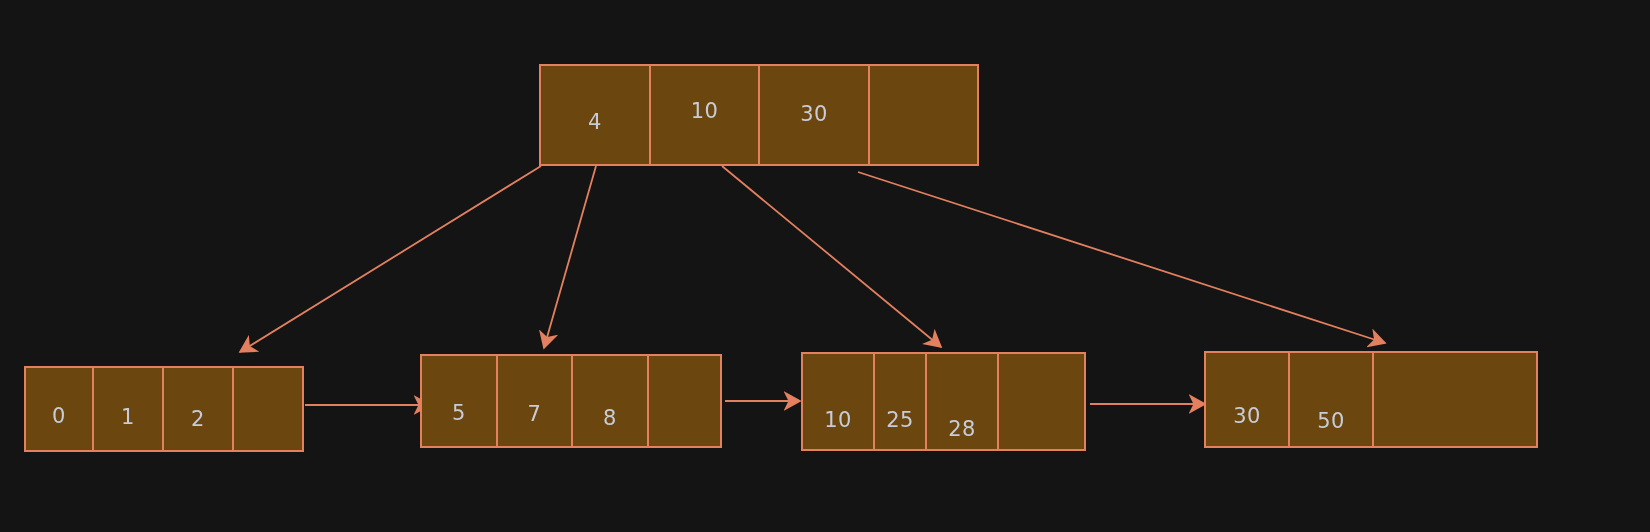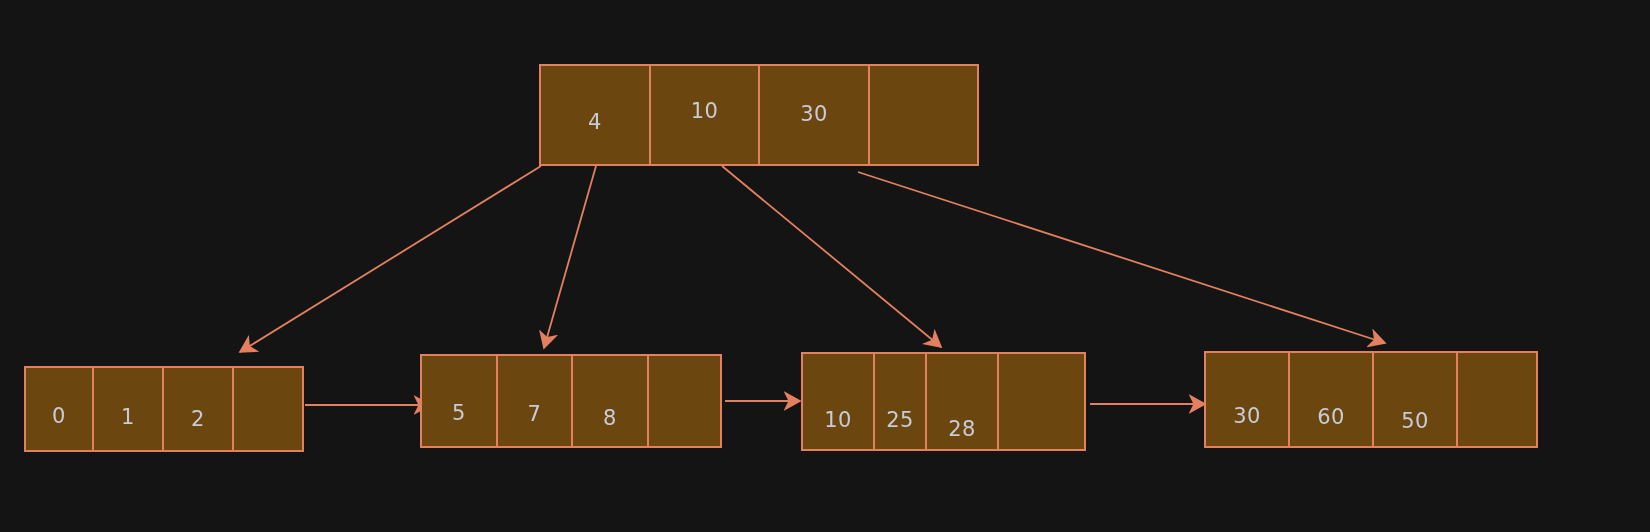--- a/index.html
+++ b/index.html
@@ -80,18 +80,17 @@
 
   <div class="node" style="left:801px;top:352px;width:285px;height:99px;">
     <div class="cell" style="width:72px;padding-top:38px;">10</div>
     <div class="cell" style="width:52px;padding-top:38px;">25</div>
     <div class="cell" style="width:72px;padding-top:56px;">28</div>
     <div class="cell empty" style="width:69px;"></div>
   </div>
 
   <div class="node" style="left:1204px;top:351px;width:334px;height:97px;">
     <div class="cell" style="width:84px;padding-top:34px;">30</div>
-    <div class="cell" style="width:84px;padding-top:36px;">60</div>
     <div class="cell" style="width:84px;padding-top:44px;">50</div>
     <div class="cell empty" style="width:78px;"></div>
   </div>
 
 </div>
 
 </body></html>

